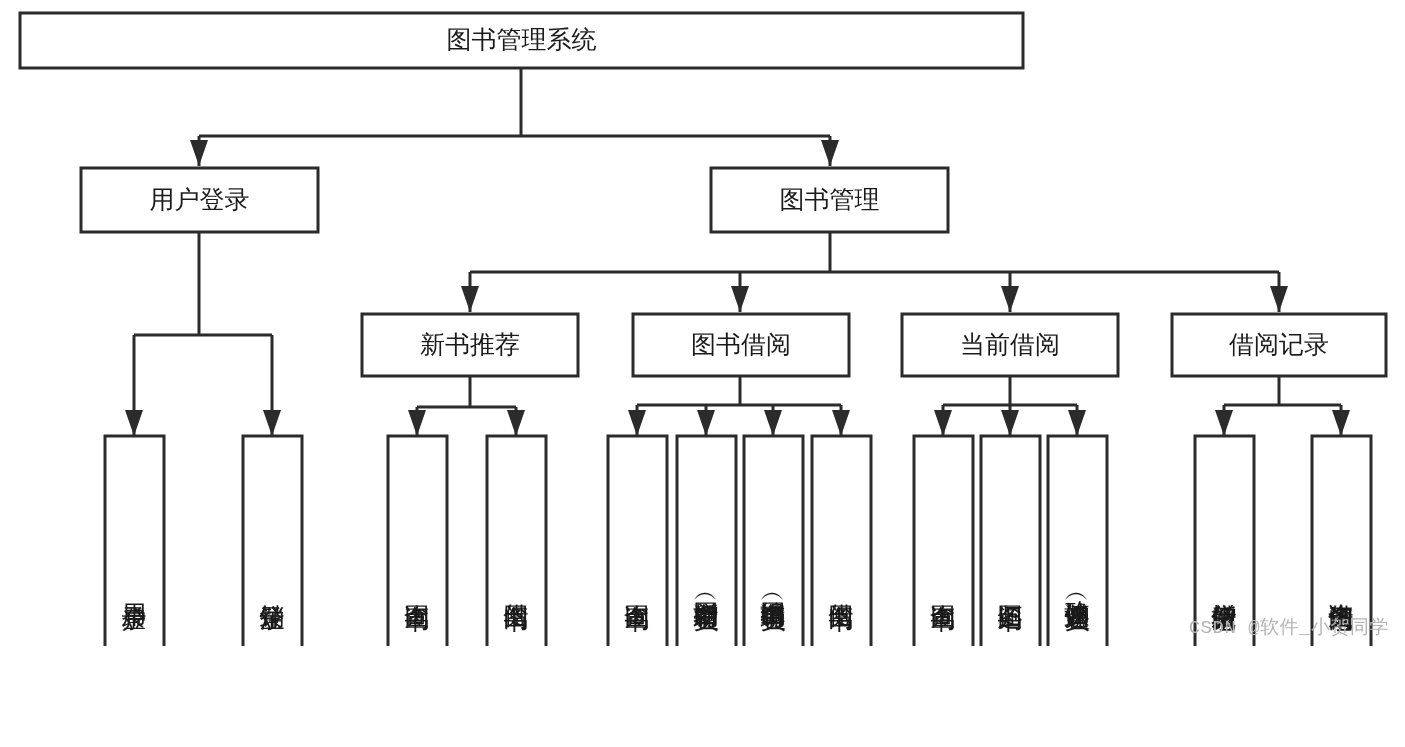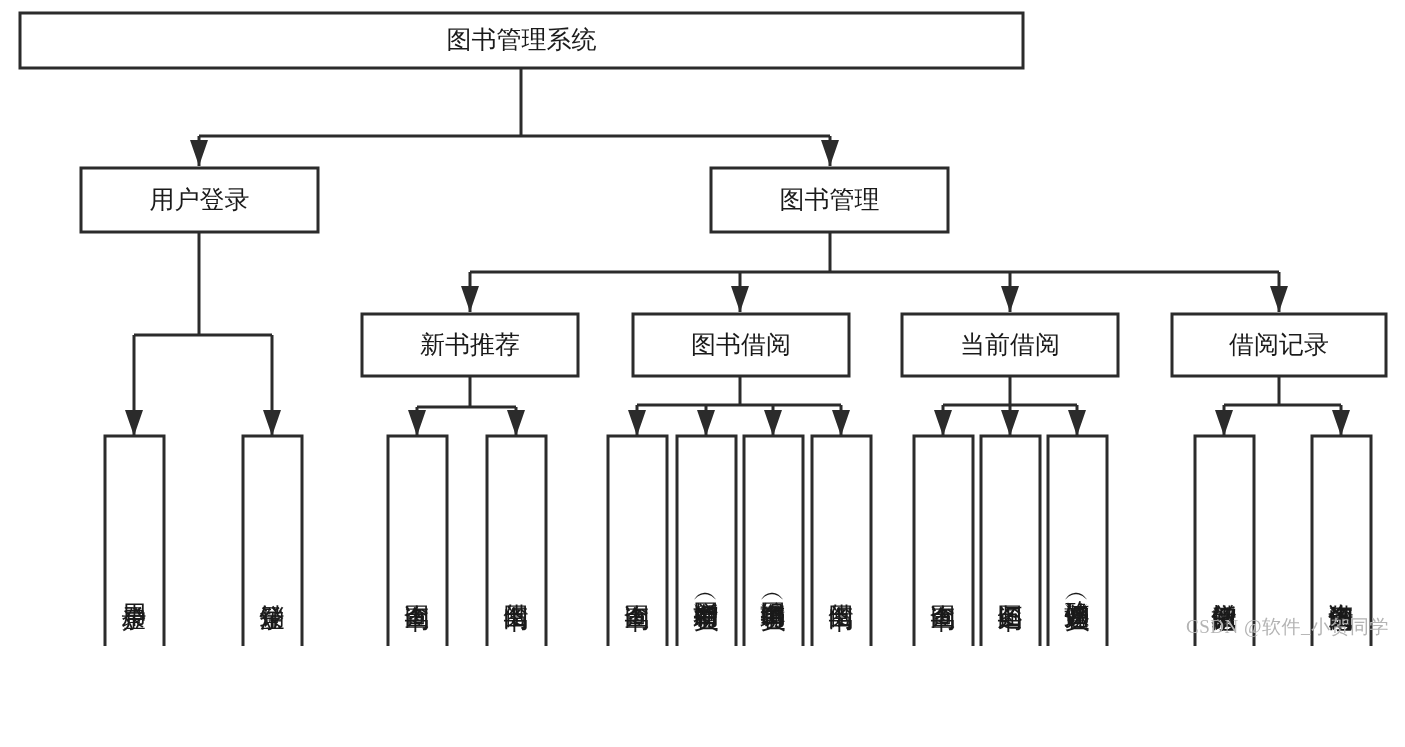--- a/index.html
+++ b/index.html
@@ -66,21 +66,21 @@
     line-height: 1.04;
     color: #1a1a1a;
     letter-spacing: 1px;
     white-space: nowrap;
     pointer-events: auto;
   }
   #watermark {
     position: absolute;
     right: 16px;
     bottom: 6px;
-    font-family: Liberation Serif, serif;
+    font-family: Liberation Mono, monospace;
     font-size: 19px;
     color: #b4b4b4;
     letter-spacing: 0.5px;
     white-space: nowrap;
     user-select: none;
   }
 </style>
 </head>
 <body>
 

